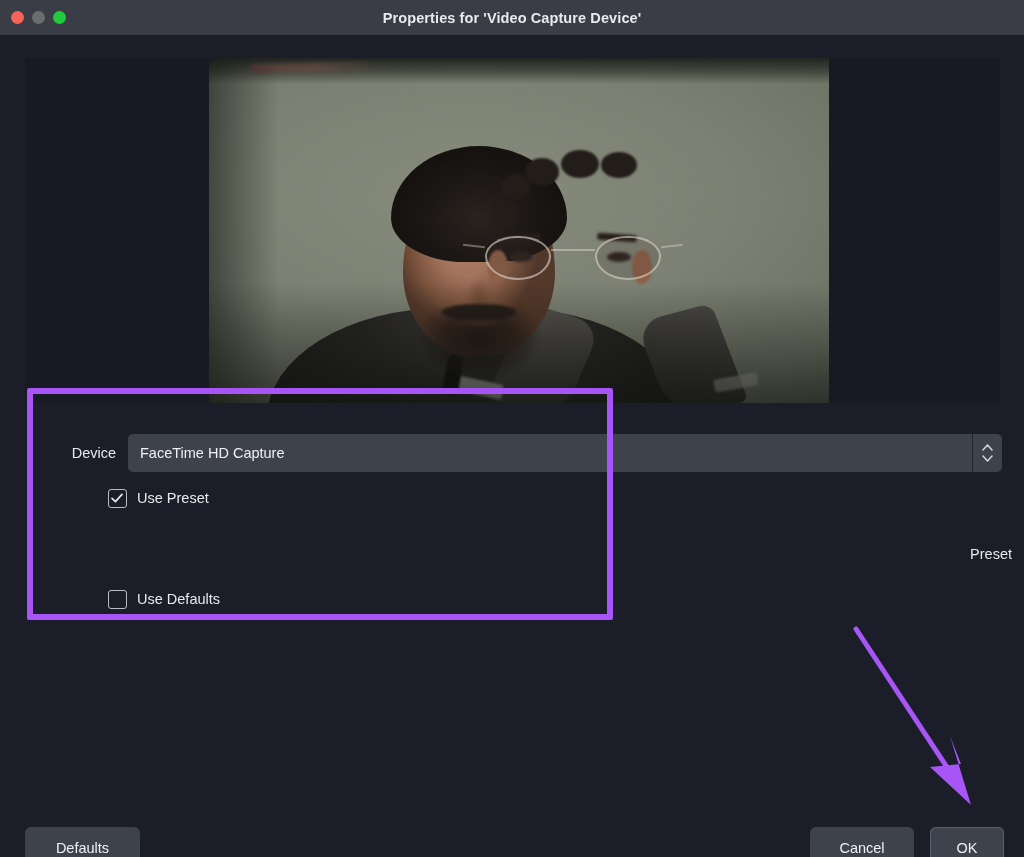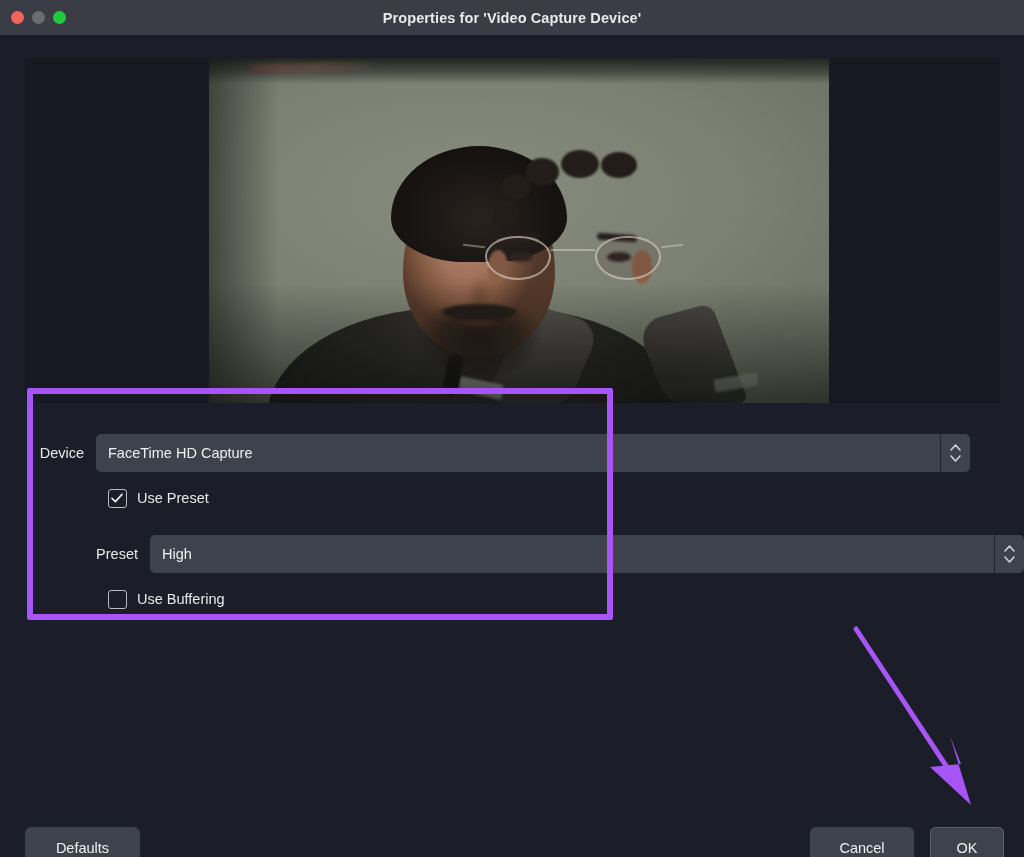--- a/index.html
+++ b/index.html
@@ -253,21 +253,21 @@
   
   .form-area {
     position: absolute;
     left: 0; top: 380px;
     width: 1024px; height: 300px;
   }
 
   .row {
     position: absolute;
     left: 0; width: 1024px; height: 40px;
-    display: flex; align-items: center;
+    display: flex; align-items: center; padding-left: 32px;
   }
   .row-device { top: 18px; }
   .row-preset { top: 119px; justify-content: flex-end; }
 
   .field-label {
     width: 96px;
     text-align: right;
     padding-right: 12px;
     font-size: 14.5px;
     color: #e8e9ec;
@@ -447,37 +447,26 @@
         <span class="checkbox">
           <svg width="14" height="14" viewBox="0 0 14 14" aria-hidden="true">
               <path d="M2 7.4 L5.4 10.6 L12 3.4" fill="none" stroke="#e9eaed" stroke-width="1.7" stroke-linecap="round" stroke-linejoin="round"></path>
             </svg>
         </span>
         <span class="check-label">Use Preset</span>
       </div>
 
       <div class="row row-preset">
         <div class="field-label">Preset</div>
-        <div class="combo">
-          <span class="combo-value">High</span>
-          <span class="stepper">
-            <svg width="11" height="7" viewBox="0 0 11 7" aria-hidden="true">
-                <path d="M1 6 L5.5 1 L10 6" fill="none" stroke="#cfd2d8" stroke-width="1.6" stroke-linecap="round" stroke-linejoin="round"></path>
-              </svg>
-            <svg width="11" height="7" viewBox="0 0 11 7" aria-hidden="true">
-                <path d="M1 1 L5.5 6 L10 1" fill="none" stroke="#cfd2d8" stroke-width="1.6" stroke-linecap="round" stroke-linejoin="round"></path>
-              </svg>
-          </span>
-        </div>
       </div>
 
       <div class="checkrow checkrow-buffer">
         <span class="check-spacer"></span>
         <span class="checkbox"></span>
-        <span class="check-label">Use Buffering</span>
+        <span class="check-label">Use Defaults</span>
       </div>
 
     </div>
 
     <button class="btn btn-defaults">Defaults</button>
     <button class="btn btn-cancel">Cancel</button>
     <button class="btn btn-ok">OK</button>
 
   </div>
 

